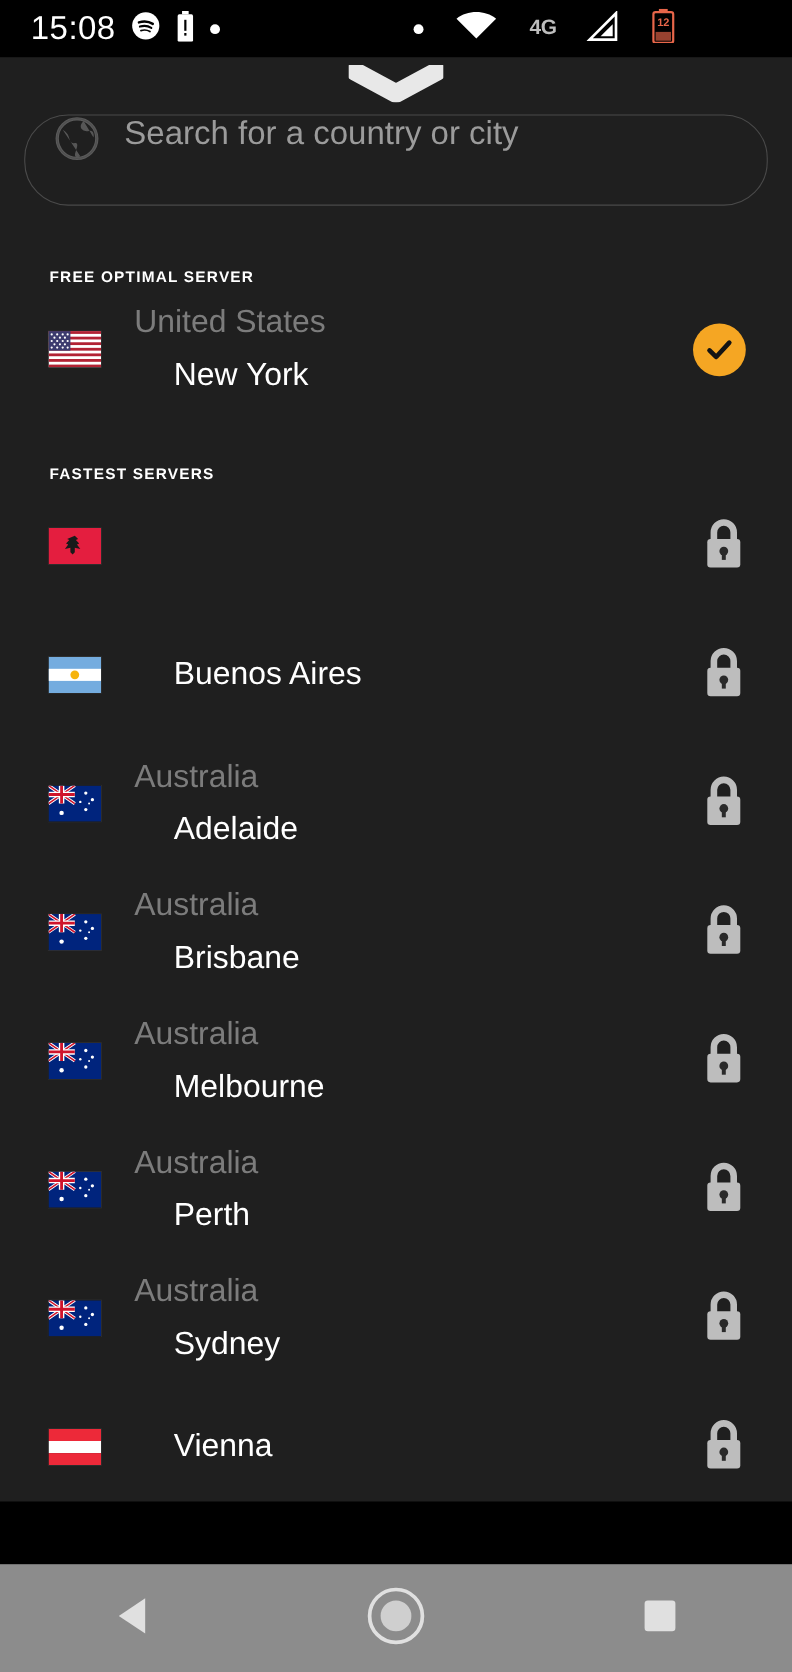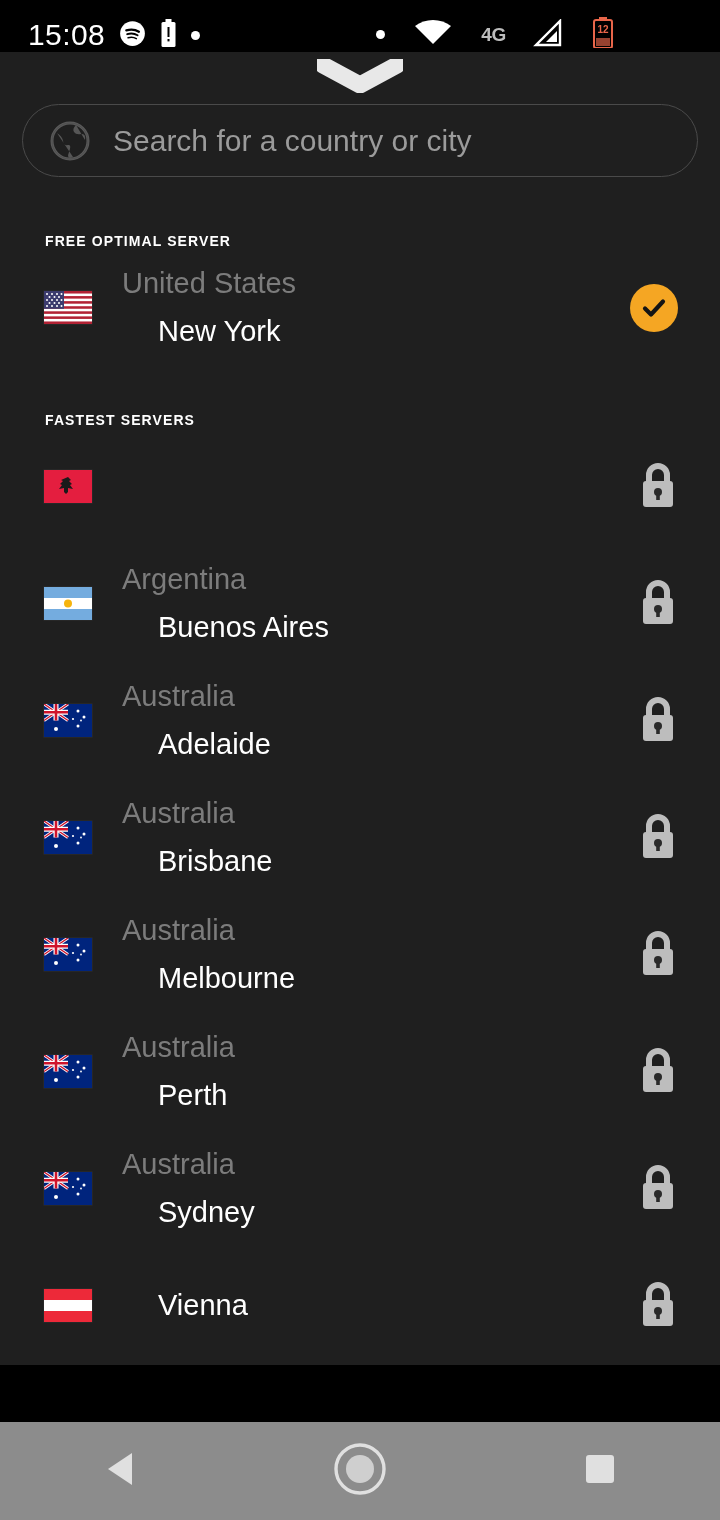--- a/index.html
+++ b/index.html
@@ -7,40 +7,40 @@
   body {
     background:#000;
     font-family:"Liberation Sans", sans-serif;
     overflow:hidden;
     position:relative;
   }
 
   
   .statusbar{
     position:absolute; top:0; left:0; width:632px; height:52px;
-    background:#000; display:flex; align-items:flex-end;
+    background:#000; display:flex; align-items:center;
     padding:0 18px 0 28px;
   }
   .sb-left{ display:flex; align-items:center; gap:14px; }
   .sb-clock{ color:#fff; font-size:30px; font-weight:400; letter-spacing:0.4px;}
   .sb-right{ margin-left:auto; display:flex; align-items:center; gap:29px; }
   .dot-small{ width:9px; height:9px; border-radius:50%; background:#fff; display:block;}
   .sb-4g{ color:#bdbdbd; font-size:19px; font-weight:600; letter-spacing:-0.3px; margin-right:-2px;}
 
   
   .sheet{
     position:absolute; top:52px; left:0; width:720px; height:1313px;
     background:#1f1f1f; overflow:hidden;
   }
   .handle-wrap{ height:52px; display:flex; align-items:center; justify-content:center; }
 
   
   .searchbar{
-    margin:0 22px; height:73px; border:1.5px solid #4a4a4a;
-    border-radius:40px; display:flex; align-items:center; padding:12px 26px;
+    margin:0 22px; height:83px; border:1.5px solid #4a4a4a;
+    border-radius:40px; display:flex; padding:0 26px;
     background:transparent;
   }
   .globe{ flex:0 0 auto; margin-right:22px; display:flex; }
   .search-ph{ color:#9b9b9b; font-size:30px; font-weight:400; }
 
   
   .section-title{
     color:#ffffff; font-size:14px; font-weight:700; letter-spacing:1.1px;
     padding-left:45px;
   }
@@ -217,21 +217,20 @@
 
   <div class="row">
     <span class="flag">
       <svg width="48" height="33" viewBox="0 0 48 33">
           <rect width="48" height="33" fill="#74acdf"></rect>
           <rect y="11" width="48" height="11" fill="#fff"></rect>
           <circle cx="24" cy="16.5" r="4" fill="#f6b40e"></circle>
         </svg>
     </span>
     <span class="row-texts">
-      <span class="country">Argentina</span>
       <span class="city">Buenos Aires</span>
     </span>
     <span class="row-right">
       <span>
         <svg width="40" height="48" viewBox="0 0 40 48">
             <path d="M11 21 V14 a9 9 0 0 1 18 0 V21" fill="none" stroke="#bdbdbd" stroke-width="6"></path>
             <rect x="5" y="20" width="30" height="26" rx="3" fill="#bdbdbd"></rect>
             <circle cx="20" cy="31" r="4" fill="#2a2a2a"></circle>
             <rect x="18.2" y="31" width="3.6" height="8" fill="#2a2a2a"></rect>
           </svg>

